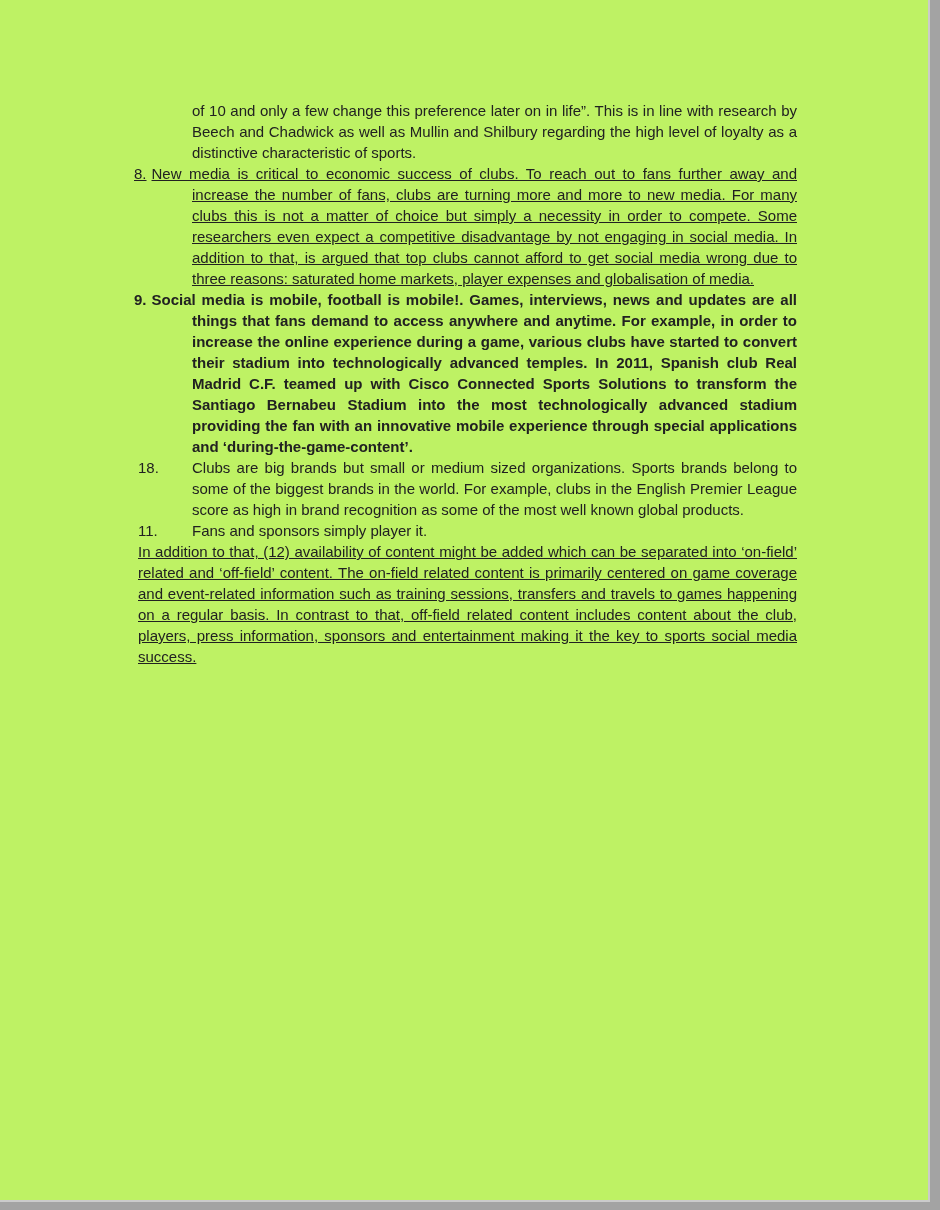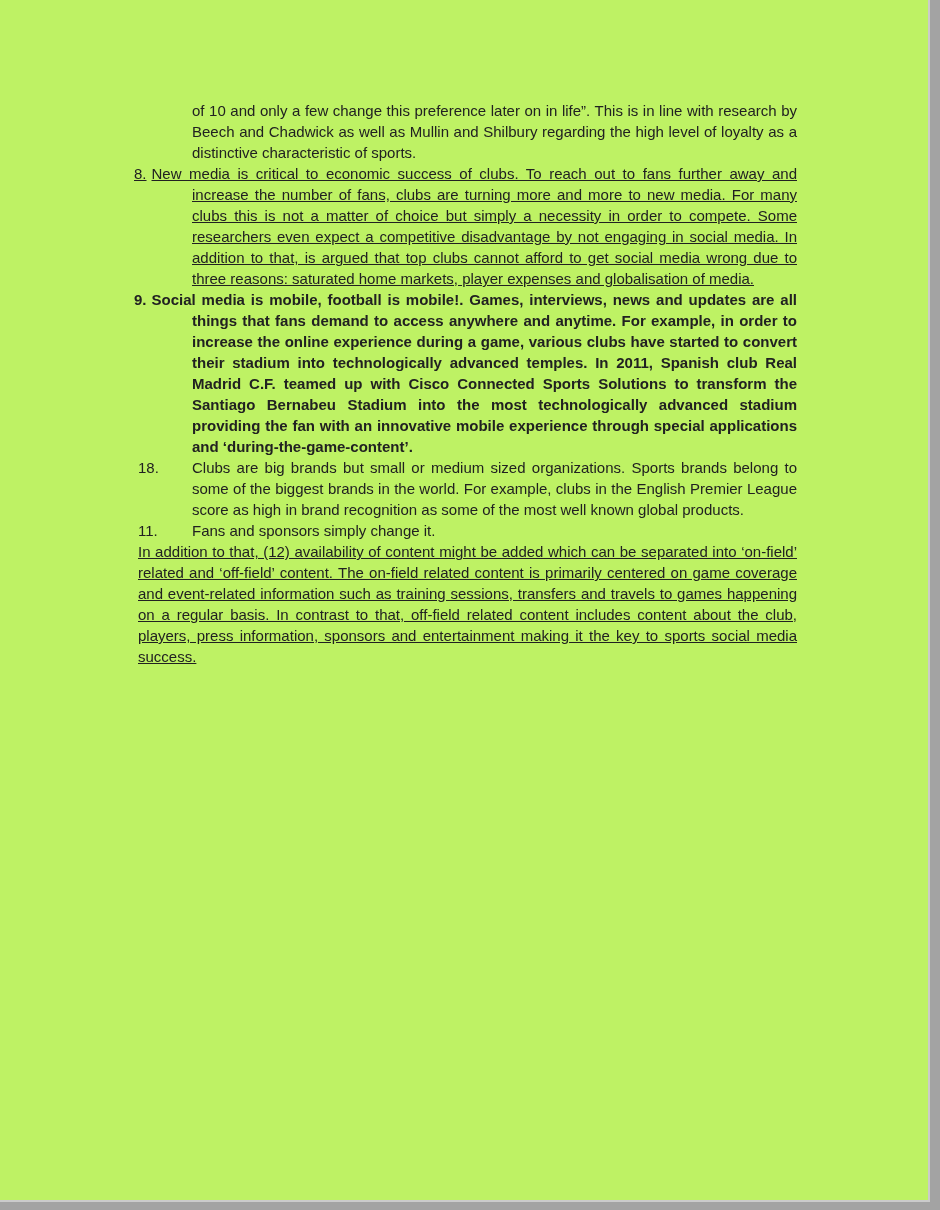--- a/index.html
+++ b/index.html
@@ -75,18 +75,18 @@
   <div class="content">
 
     <p class="para indented">of 10 and only a few change this preference later on in life”. This is in line with research by Beech and Chadwick as well as Mullin and Shilbury regarding the high level of loyalty as a distinctive characteristic of sports.</p>
 
     <p class="para item-hang mt-30"><span class="num">8.</span><span>New media is critical to economic success of clubs. To reach out to fans further away and increase the number of fans, clubs are turning more and more to new media. For many clubs this is not a matter of choice but simply a necessity in order to compete. Some researchers even expect a competitive disadvantage by not engaging in social media. In addition to that, is argued that top clubs cannot afford to get social media wrong due to three reasons: saturated home markets, player expenses and globalisation of media.</span></p>
 
     <p class="para item-hang mt-22"><span class="num">9.</span><span>Social media is mobile, football is mobile!. Games, interviews, news and updates are all things that fans demand to access anywhere and anytime. For example, in order to increase the online experience during a game, various clubs have started to convert their stadium into technologically advanced temples. In 2011, Spanish club Real Madrid C.F. teamed up with Cisco Connected Sports Solutions to transform the Santiago Bernabeu Stadium into the most technologically advanced stadium providing the fan with an innovative mobile experience through special applications and ‘during-the-game-content’.</span></p>
 
     <p class="para item-box mt-21"><span class="num">18.</span><span>Clubs are big brands but small or medium sized organizations. Sports brands belong to some of the biggest brands in the world. For example, clubs in the English Premier League score as high in brand recognition as some of the most well known global products.</span></p>
 
-    <p class="para item-box mt-25"><span class="num">11.</span><span>Fans and sponsors simply change it.</span></p>
+    <p class="para item-box mt-25"><span class="num">11.</span><span>Fans and sponsors simply player it.</span></p>
 
     <p class="para mt-24">In addition to that, (12) availability of content might be added which can be separated into ‘on-field’ related and ‘off-field’ content. The on-field related content is primarily centered on game coverage and event-related information such as training sessions, transfers and travels to games happening on a regular basis. In contrast to that, off-field related content includes content about the club, players, press information, sponsors and entertainment making it the key to sports social media success.</p>
 
   </div>
 </div>
 
 </body></html>

